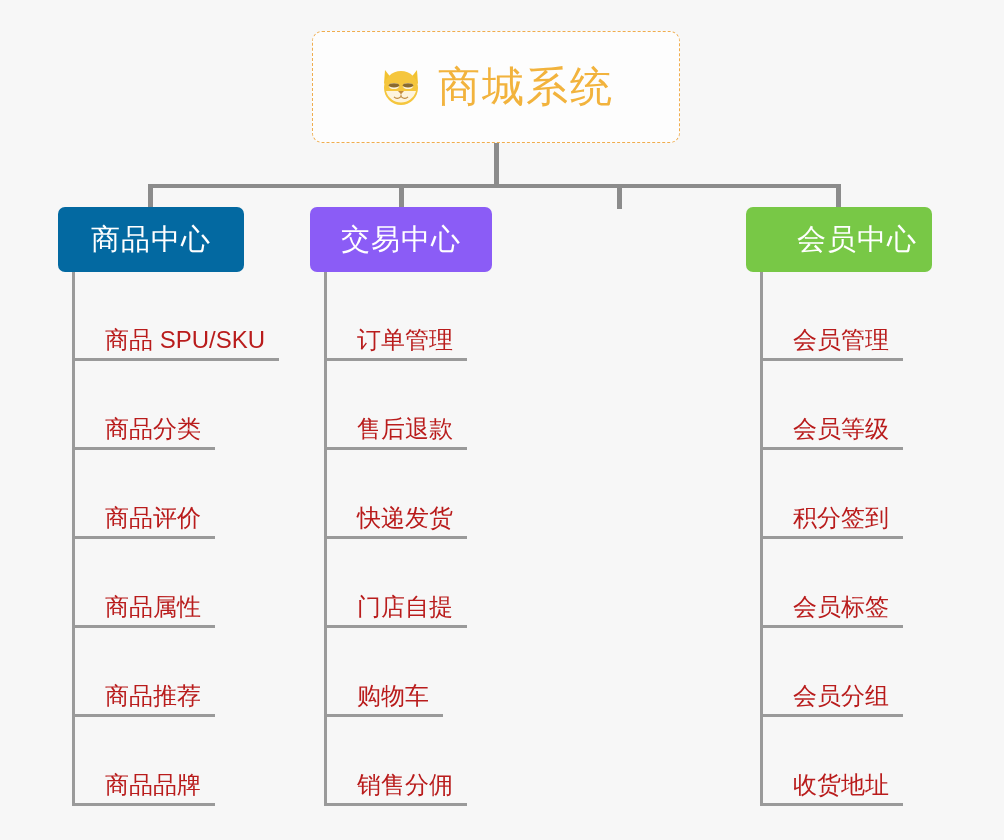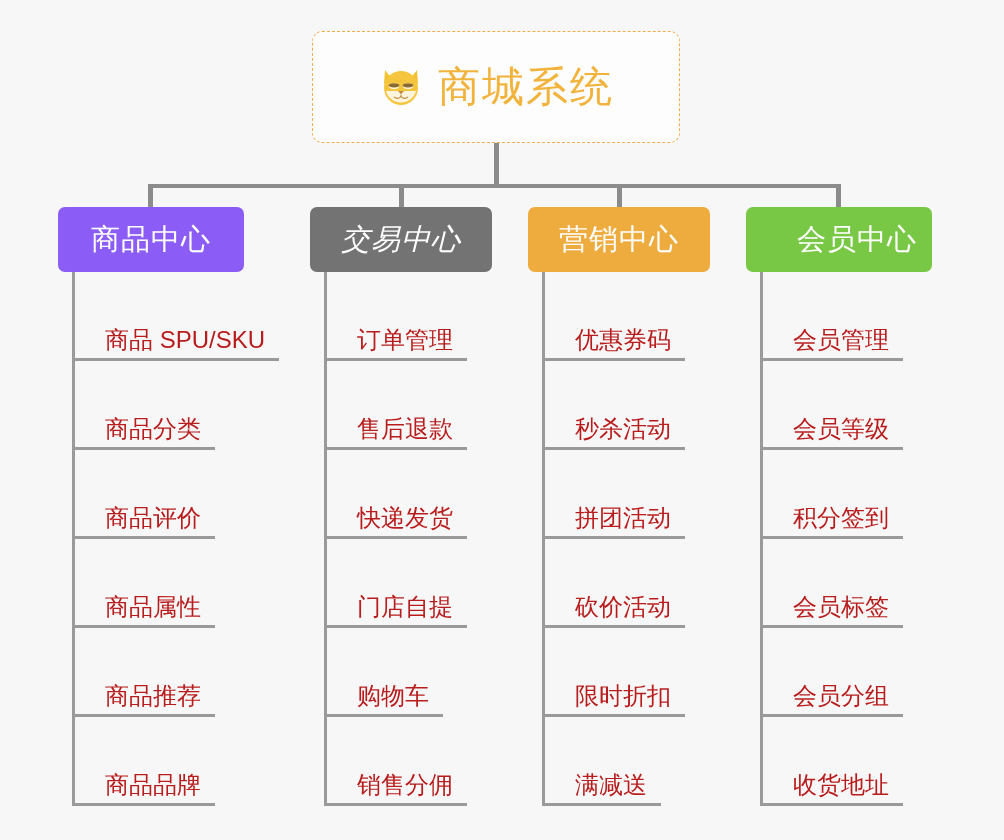--- a/index.html
+++ b/index.html
@@ -77,22 +77,22 @@
     height: 65px;
     border-radius: 7px;
     display: flex;
     align-items: center;
     justify-content: center;
     color: #ffffff;
     font-size: 29px;
     letter-spacing: 1px;
     box-sizing: border-box;
   }
-  .head-1 { background: #8b5cf6; }
-  .head-2 { background: #737373; font-style: italic; }
+  .head-1 { background: #0369a1; }
+  .head-2 { background: #8b5cf6; }
   .head-3 { background: #eeab3e; }
   .head-4 { background: #78c846; padding-left: 36px; }
 
   
   .branch-body {
     position: relative;
     margin-left: 14px;
     padding-left: 0;
     border-left: 3px solid #9a9a9a;
     margin-top: 0;
@@ -192,45 +192,20 @@
         </div>
       <div class="leaf">
           <span class="leaf-label">购物车</span>
         </div>
       <div class="leaf">
           <span class="leaf-label">销售分佣</span>
         </div>
     </div>
   </div>
 
-  <div class="branch branch-3">
-    <div class="branch-head head-3">
-      <span>营销中心</span>
-    </div>
-    <div class="branch-body">
-      <div class="leaf">
-          <span class="leaf-label">优惠券码</span>
-        </div>
-      <div class="leaf">
-          <span class="leaf-label">秒杀活动</span>
-        </div>
-      <div class="leaf">
-          <span class="leaf-label">拼团活动</span>
-        </div>
-      <div class="leaf">
-          <span class="leaf-label">砍价活动</span>
-        </div>
-      <div class="leaf">
-          <span class="leaf-label">限时折扣</span>
-        </div>
-      <div class="leaf">
-          <span class="leaf-label">满减送</span>
-        </div>
-    </div>
-  </div>
 
   <div class="branch branch-4">
     <div class="branch-head head-4">
       <span>会员中心</span>
     </div>
     <div class="branch-body">
       <div class="leaf">
           <span class="leaf-label">会员管理</span>
         </div>
       <div class="leaf">

